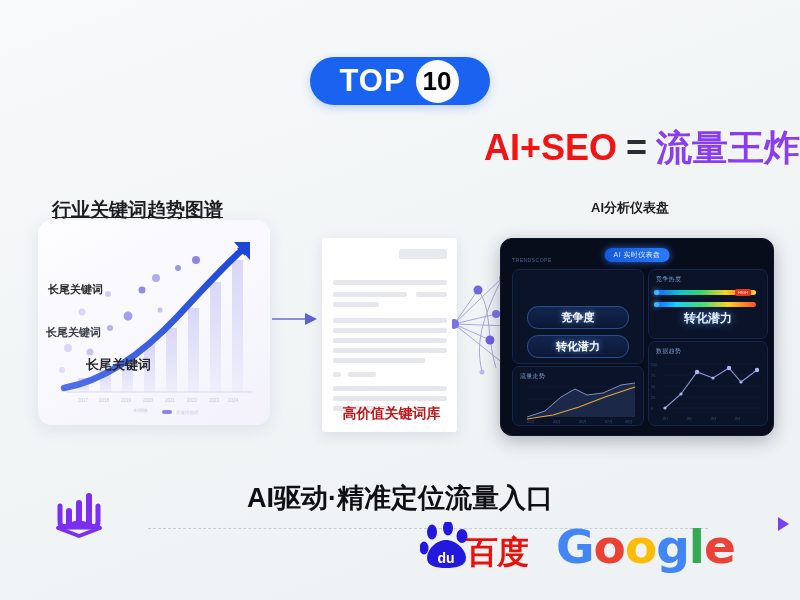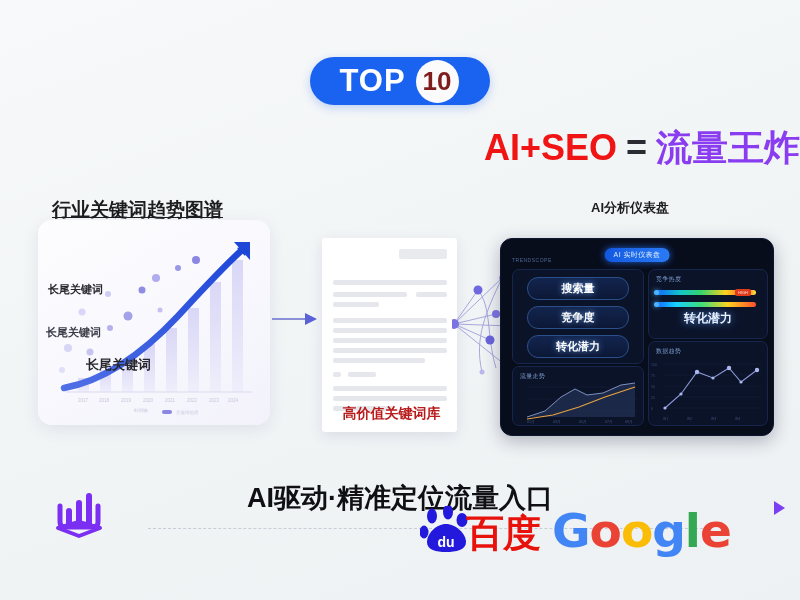--- a/index.html
+++ b/index.html
@@ -40,21 +40,21 @@
   .top-badge .tp-circle {
     width: 43px; height: 43px;
     border-radius: 50%;
     background: #fbfbfb;
     display: flex;
     align-items: center;
     justify-content: center;
     margin-right: 2px;
   }
   .top-badge .tp-num {
-    color: #7f1d1d;
+    color: #000000;
     font-size: 26px;
     font-weight: bold;
     line-height: 1;
   }
 
   
   .headline {
     position: absolute;
     left: 0; top: 127px;
     width: 800px;
@@ -228,24 +228,24 @@
     white-space: nowrap;
   }
   .divider {
     position: absolute;
     left: 148px; top: 528px;
     width: 560px; height: 0;
     border-top: 1px dashed #c8cdd6;
   }
   .data-icon { position: absolute; left: 48px; top: 480px; }
 
-  .logos { position: absolute; left: 420px; top: 506px; display:flex; align-items:flex-end; gap: 0; }
+  .logos { position: absolute; left: 420px; top: 522px; display:flex; align-items:flex-end; gap: 16px; }
   .baidu-wrap { display:flex; align-items:flex-end; }
   .baidu-text {
-    color:#e8120c; font-size:38px; font-weight:bold; line-height:1;
+    color:#e8120c; font-size:32px; font-weight:bold; line-height:1;
     letter-spacing:-1px; margin-left:-6px; padding-bottom:2px;
   }
   .google {
     font-family: "DejaVu Sans", sans-serif;
     font-size: 47px; font-weight: bold; line-height: 1; letter-spacing: -1px; margin-left: 12px;
   }
   .g-b { color:#4285f4; }
   .g-r { color:#ea4335; }
   .g-y { color:#fbbc05; }
   .g-g { color:#34a853; }
@@ -382,21 +382,20 @@
       <circle cx="30" cy="104" r="2.5" fill="#bbb8f0"></circle>
     </svg>
   </div>
 
   <div class="card-dash">
     <div class="dash-inner">
       <div class="dash-badge">AI 实时仪表盘</div>
       <div class="dash-brand">TRENDSCOPE</div>
 
       <div class="dash-panel p-pills">
-        <div class="pill pill-1">搜索量</div>
         <div class="pill pill-2">竞争度</div>
         <div class="pill pill-3">转化潜力</div>
       </div>
 
       <div class="dash-panel p-area">
         <div class="panel-title">流量走势</div>
         <svg width="130" height="58" viewBox="0 0 130 58">
           <g stroke="#18233f" stroke-width=".5">
             <line x1="14" y1="20" x2="124" y2="20"></line>
             <line x1="14" y1="32" x2="124" y2="32"></line>

